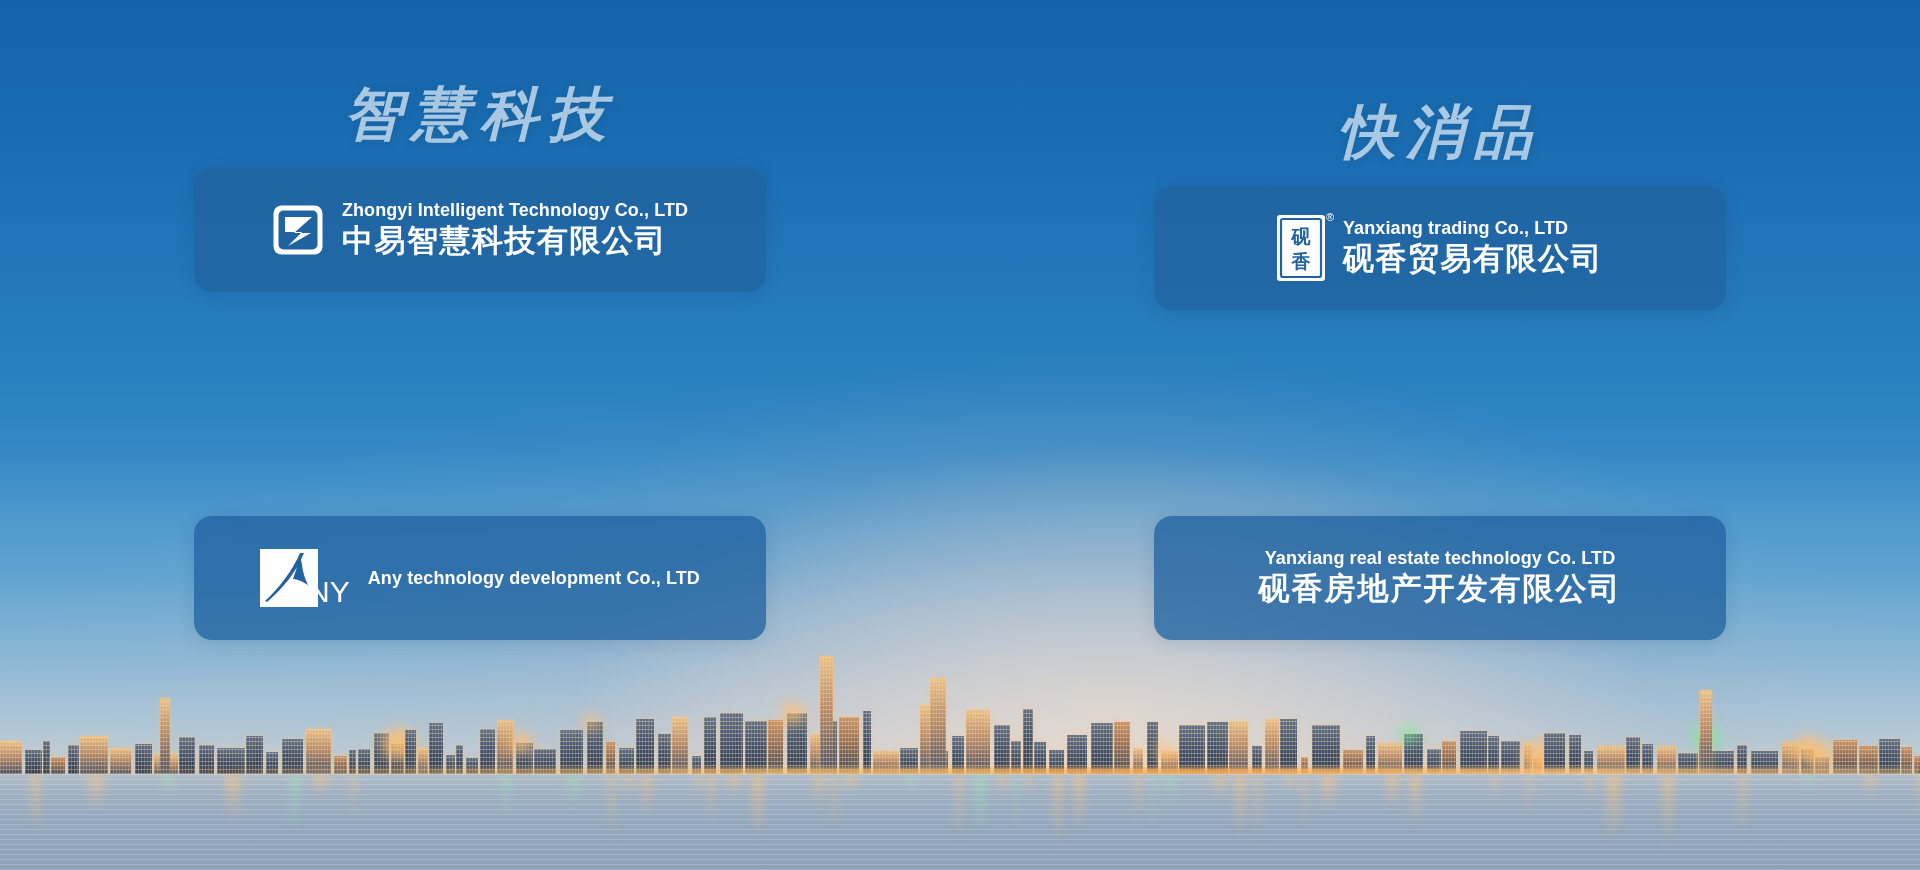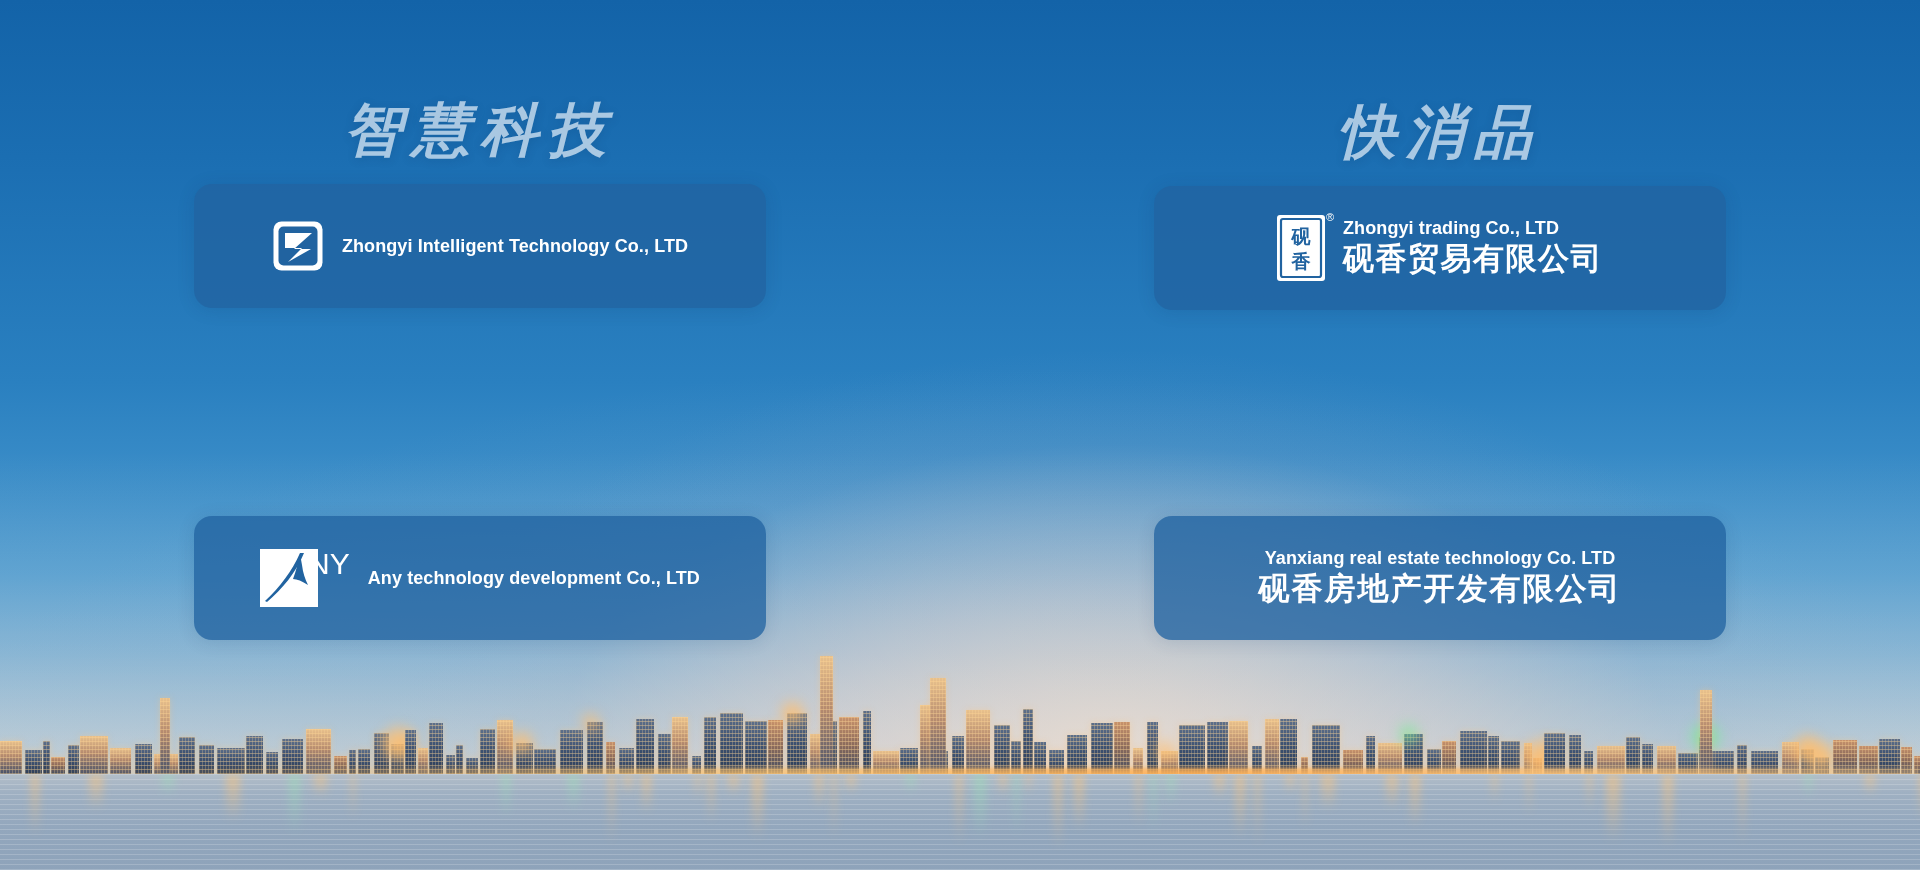--- a/index.html
+++ b/index.html
@@ -126,21 +126,21 @@
   .quad { position: relative; }
   .quad-inner {
     position: absolute;
     left: 50%;
     transform: translateX(-50%);
     width: 572px;
     display: flex;
     flex-direction: column;
     align-items: center;
   }
-  .q1 .quad-inner { top: 24px; }
+  .q1 .quad-inner { top: 8px; }
   .q2 .quad-inner { top: 26px; }
   .q3 .quad-inner { top: 44px; }
   .q4 .quad-inner { top: 44px; }
 
   
   .sector-title {
     font-family: "Liberation Sans", "DejaVu Sans", sans-serif;
     font-size: 58px;
     font-weight: 700;
     font-style: italic;
@@ -209,21 +209,21 @@
   .logo-seal svg { display: block; }
   .reg-mark {
     position: absolute;
     top: -3px; right: -9px;
     color: #ffffff;
     font-size: 11px;
     line-height: 1;
   }
 
   
-  .logo-any { display: flex; align-items: flex-start; }
+  .logo-any { display: flex; align-items: flex-end; }
   .logo-any svg { display: block; }
   .any-text {
     color: #ffffff;
     font-size: 30px;
     font-weight: 400;
     letter-spacing: 0px;
     margin-left: -10px;
     line-height: 1;
   }
 </style>
@@ -417,20 +417,21 @@
           <div class="card-body">
             <div class="logo-wrap">
               <svg class="logo-zhongyi" viewBox="0 0 52 52" aria-hidden="true">
                 <rect x="1.5" y="1.5" width="49" height="49" rx="8" ry="8" fill="#ffffff"></rect>
                 <rect x="6.5" y="6.5" width="39" height="39" rx="5" ry="5" fill="#2163a0"></rect>
                 <path d="M13 13 H40 L22 29 H39 L16 42 L30 28 H13 Z" fill="#ffffff"></path>
               </svg>
             </div>
             <div class="names">
               <div class="name-en">Zhongyi Intelligent Technology Co., LTD</div>
+              <div class="name-cn">中易智慧科技有限公司</div>
             </div>
           </div>
         </div>
       </div>
     </div>
 
     <div class="quad q2">
       <div class="quad-inner">
         <div class="sector-title">快消品</div>
         <div class="card">
@@ -440,21 +441,21 @@
                 <svg width="48" height="66" viewBox="0 0 48 66" aria-hidden="true">
                   <rect x="0" y="0" width="48" height="66" rx="3" fill="#ffffff"></rect>
                   <rect x="4" y="4" width="40" height="58" rx="2" fill="none" stroke="#2163a0" stroke-width="2.2"></rect>
                   <text x="24" y="28" text-anchor="middle" font-family="'Liberation Serif', 'DejaVu Serif', serif" font-size="19" font-weight="700" fill="#2163a0">砚</text>
                   <text x="24" y="53" text-anchor="middle" font-family="'Liberation Serif', 'DejaVu Serif', serif" font-size="19" font-weight="700" fill="#2163a0">香</text>
                 </svg>
                 <span class="reg-mark">®</span>
               </div>
             </div>
             <div class="names">
-              <div class="name-en">Zhongyi trading Co., LTD</div>
+              <div class="name-en">Yanxiang trading Co., LTD</div>
               <div class="name-cn">砚香贸易有限公司</div>
             </div>
           </div>
         </div>
       </div>
     </div>
 
     <div class="quad q3">
       <div class="quad-inner">
         <div class="card">

